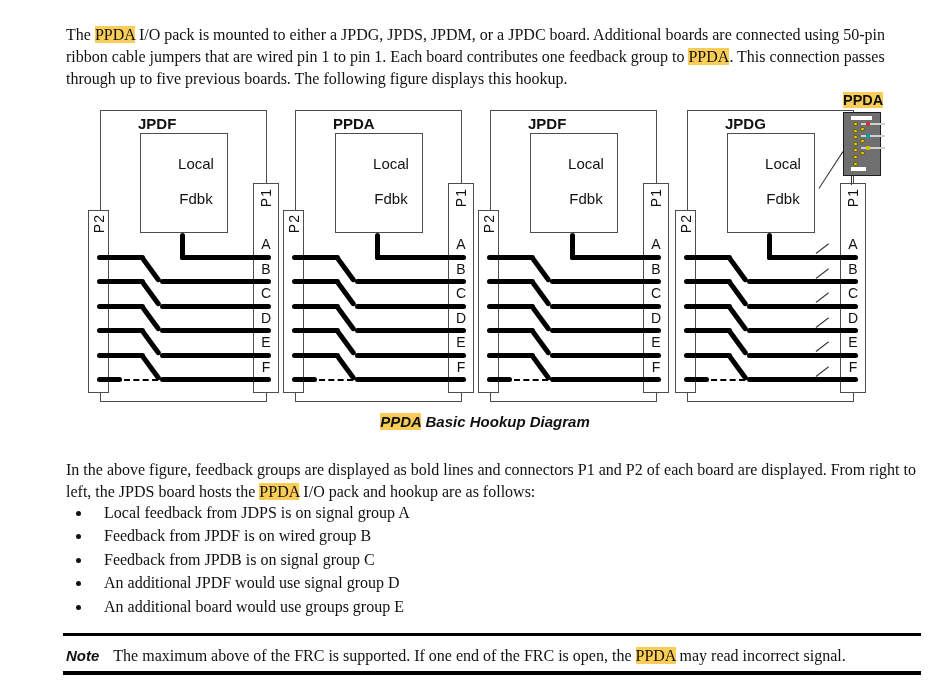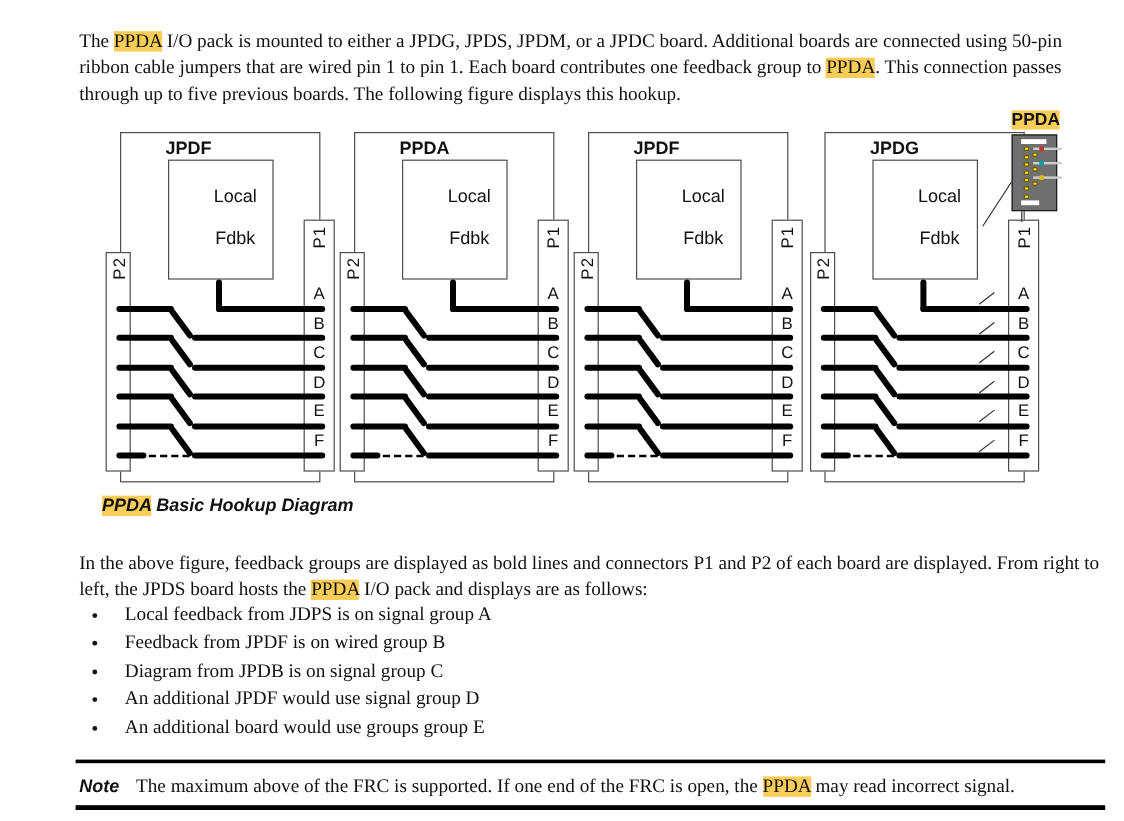--- a/index.html
+++ b/index.html
@@ -6,21 +6,21 @@
   #page{position:relative;width:937px;height:684px;background:#ffffff;overflow:hidden;
         font-family:"Liberation Serif",serif;color:#111;}
   .abs{position:absolute;}
   .serif{font-family:"Liberation Serif",serif;font-size:16px;line-height:22px;color:#111;}
   .hl{background:#F9CD57;}
   #intro{left:66px;top:8px;width:852px;}
   #body-para{left:66px;top:443px;width:856px;}
   #bullets{left:78px;top:501px;width:700px;margin:0;padding:0 0 0 14px;}
   #bullets li{font-family:"Liberation Serif",serif;font-size:16px;line-height:23.4px;
               padding-left:12px;list-style:disc outside;}
-  #caption{left:85px;top:413px;width:800px;text-align:left;
+  #caption{left:85px;top:413px;width:800px;text-align:center;
            font-family:"Liberation Sans",sans-serif;font-weight:bold;font-style:italic;font-size:15px;}
   .rule{left:63px;width:858px;background:#000;}
   #note-line{left:66px;top:645px;width:860px;font-size:16px;}
   #note-label{font-family:"Liberation Sans",sans-serif;font-weight:bold;font-style:italic;
               font-size:15px;margin-right:14px;}
   
   .outline{position:absolute;border:1px solid #4d4d4d;background:#fff;box-sizing:border-box;}
   .wire{position:absolute;background:#000;border-radius:2.5px;}
   .thin{position:absolute;background:#333;transform-origin:left center;}
   .dash{position:absolute;border-top:2px dashed #000;}
@@ -223,26 +223,26 @@
         <div class="pdot" style="left: 16px; top: 14px;"></div>
         <div class="ppin" style="left: 17px; top: 22px; width: 24px;"></div>
         <div class="pchip" style="left: 22px; top: 20.5px; background: rgb(0, 160, 160);"></div>
         <div class="pdot" style="left: 16px; top: 26px;"></div>
         <div class="ppin" style="left: 17px; top: 34px; width: 24px;"></div>
         <div class="pchip" style="left: 22px; top: 32.5px; background: rgb(210, 192, 0);"></div>
         <div class="pdot" style="left: 16px; top: 38px;"></div>
       </div>
     </div>
 
-  <p id="body-para" class="abs serif"><span>In the above figure, feedback groups are displayed as bold lines and connectors P1 and P2 of each board are displayed. From right to left, the JPDS board hosts the </span><span class="hl">PPDA</span><span> I/O pack and displays are as follows:</span></p>
+  <p id="body-para" class="abs serif"><span>In the above figure, feedback groups are displayed as bold lines and connectors P1 and P2 of each board are displayed. From right to left, the JPDS board hosts the </span><span class="hl">PPDA</span><span> I/O pack and hookup are as follows:</span></p>
 
   <ul id="bullets" class="abs">
       <li>Local feedback from JDPS is on signal group A</li>
       <li>Feedback from JPDF is on wired group B</li>
-      <li>Diagram from JPDB is on signal group C</li>
+      <li>Feedback from JPDB is on signal group C</li>
       <li>An additional JPDF would use signal group D</li>
       <li>An additional board would use groups group E</li>
     </ul>
 
   <div class="abs rule" style="top:633px;height:3px;"></div>
   <div id="note-line" class="abs serif">
     <span id="note-label">Note</span><span><span>The maximum above of the FRC is supported. If one end of the FRC is open, the </span><span class="hl">PPDA</span><span> may read incorrect signal.</span></span>
   </div>
   <div class="abs rule" style="top:671px;height:3.5px;"></div>
 

